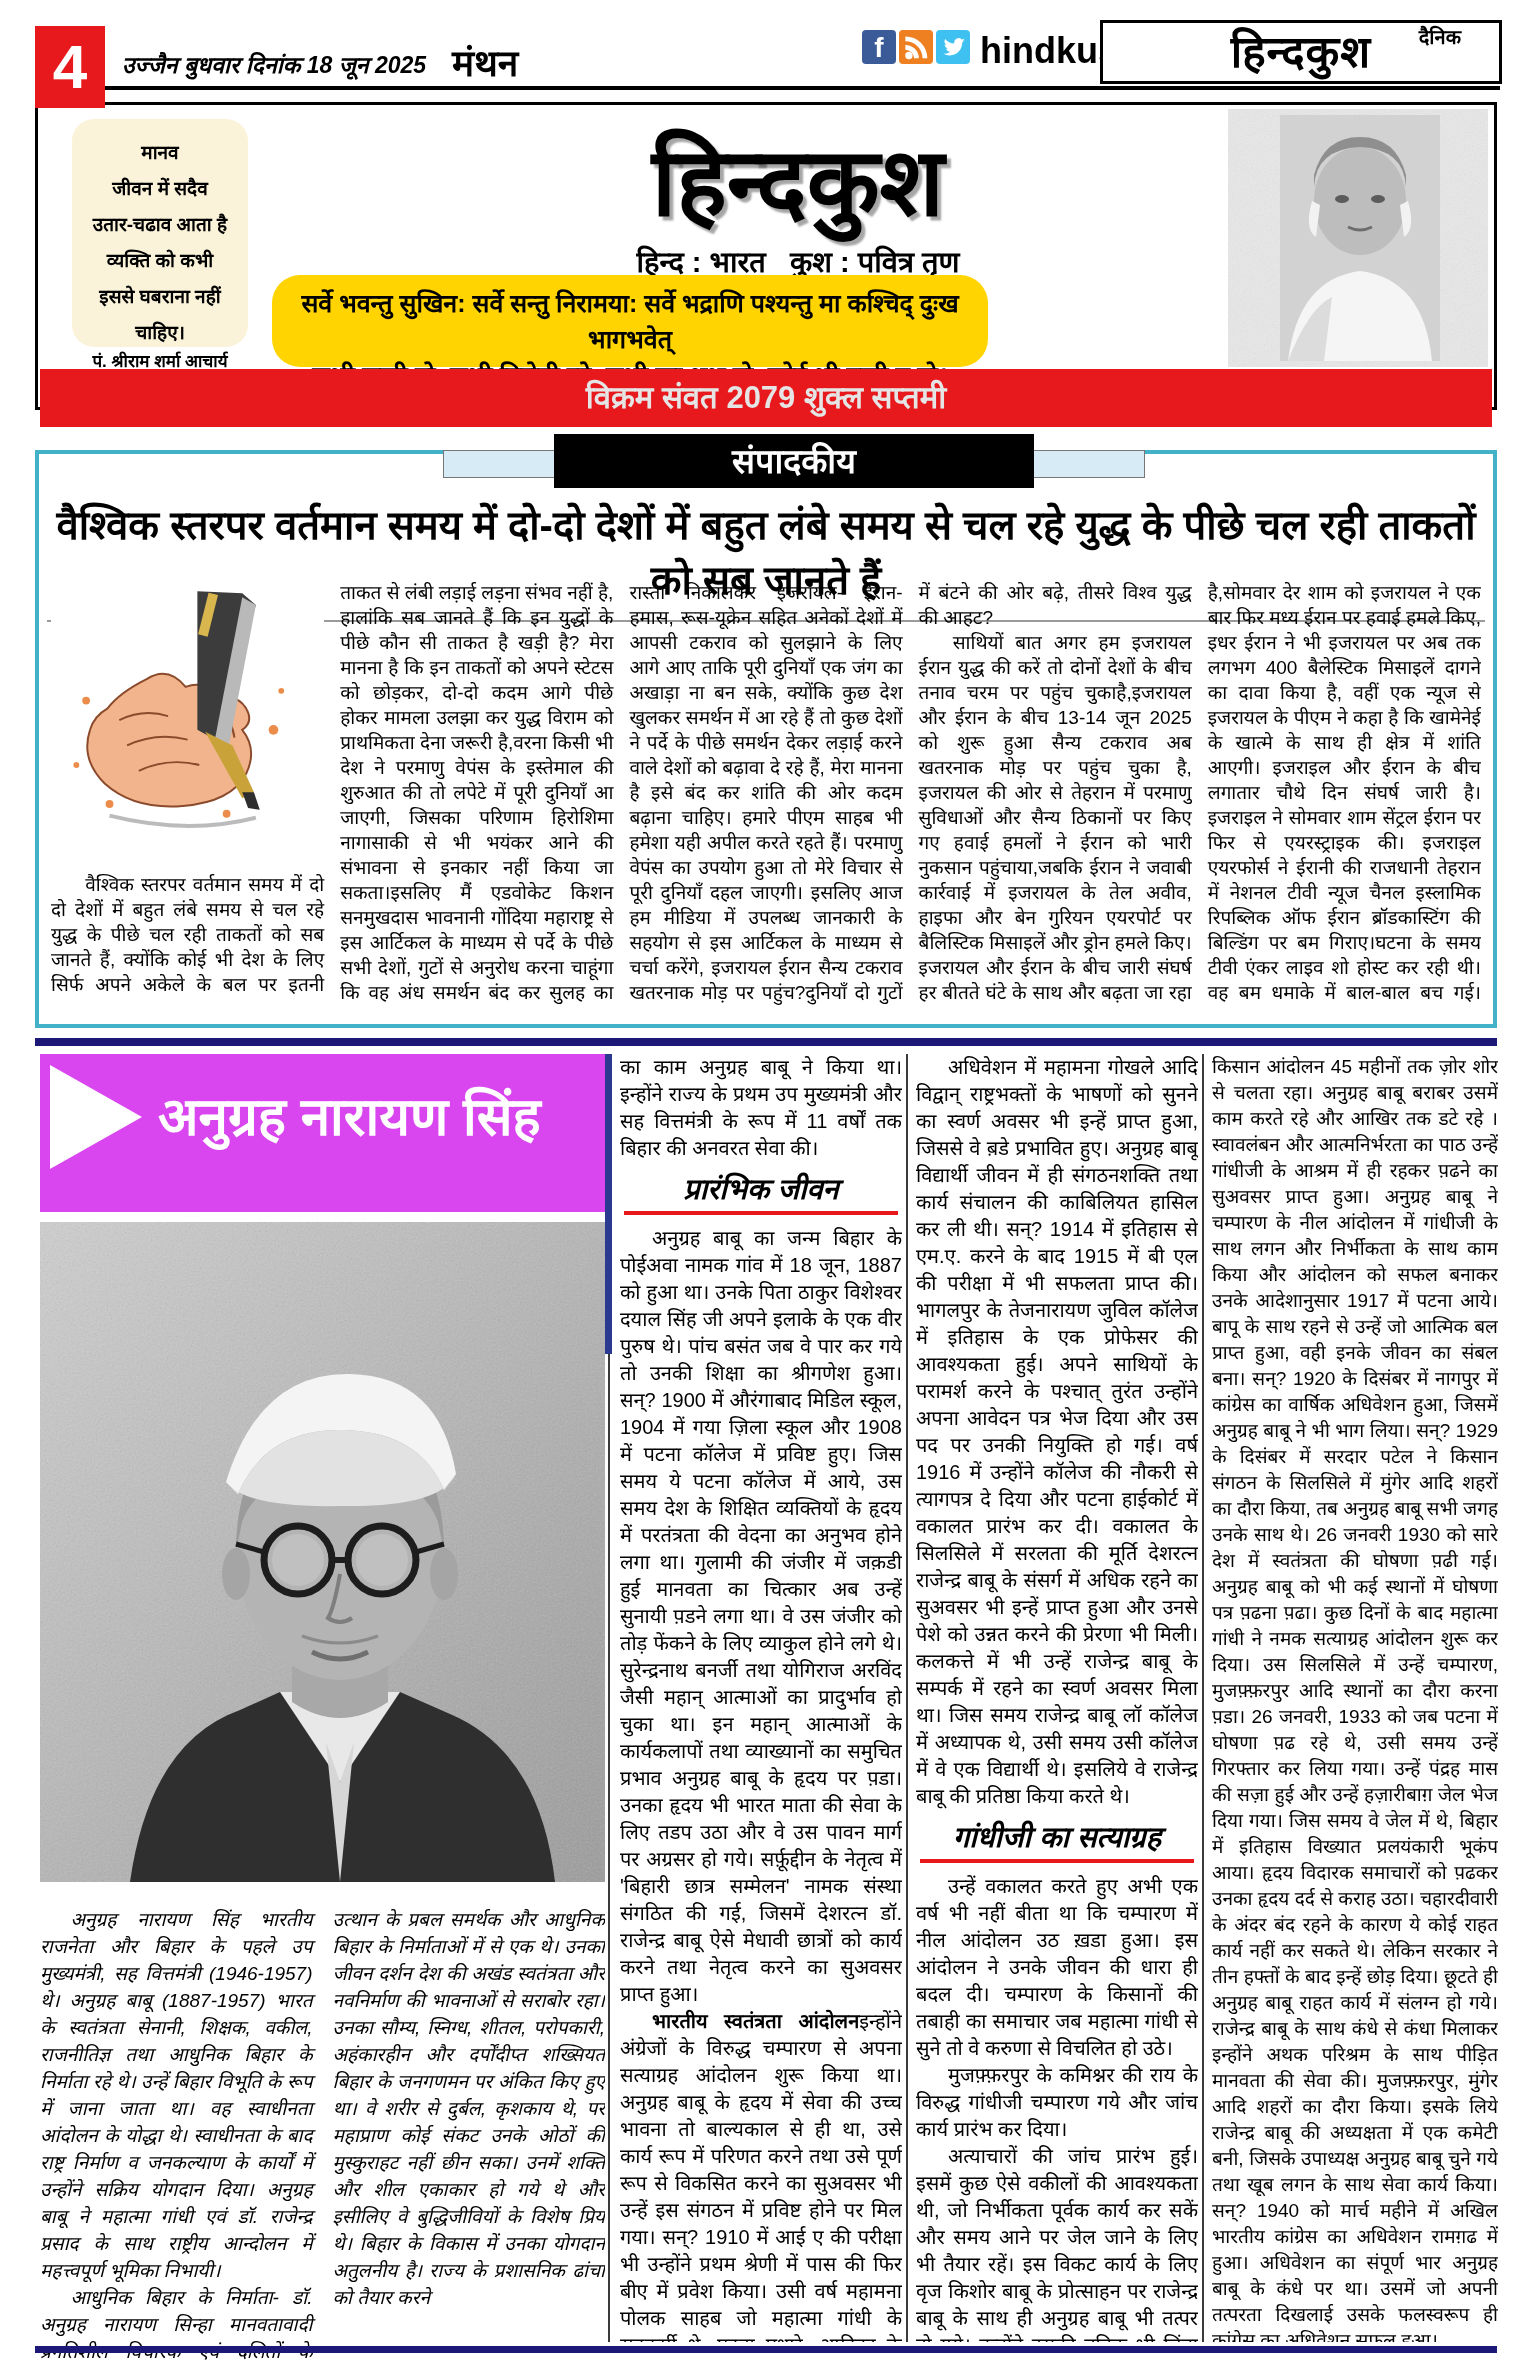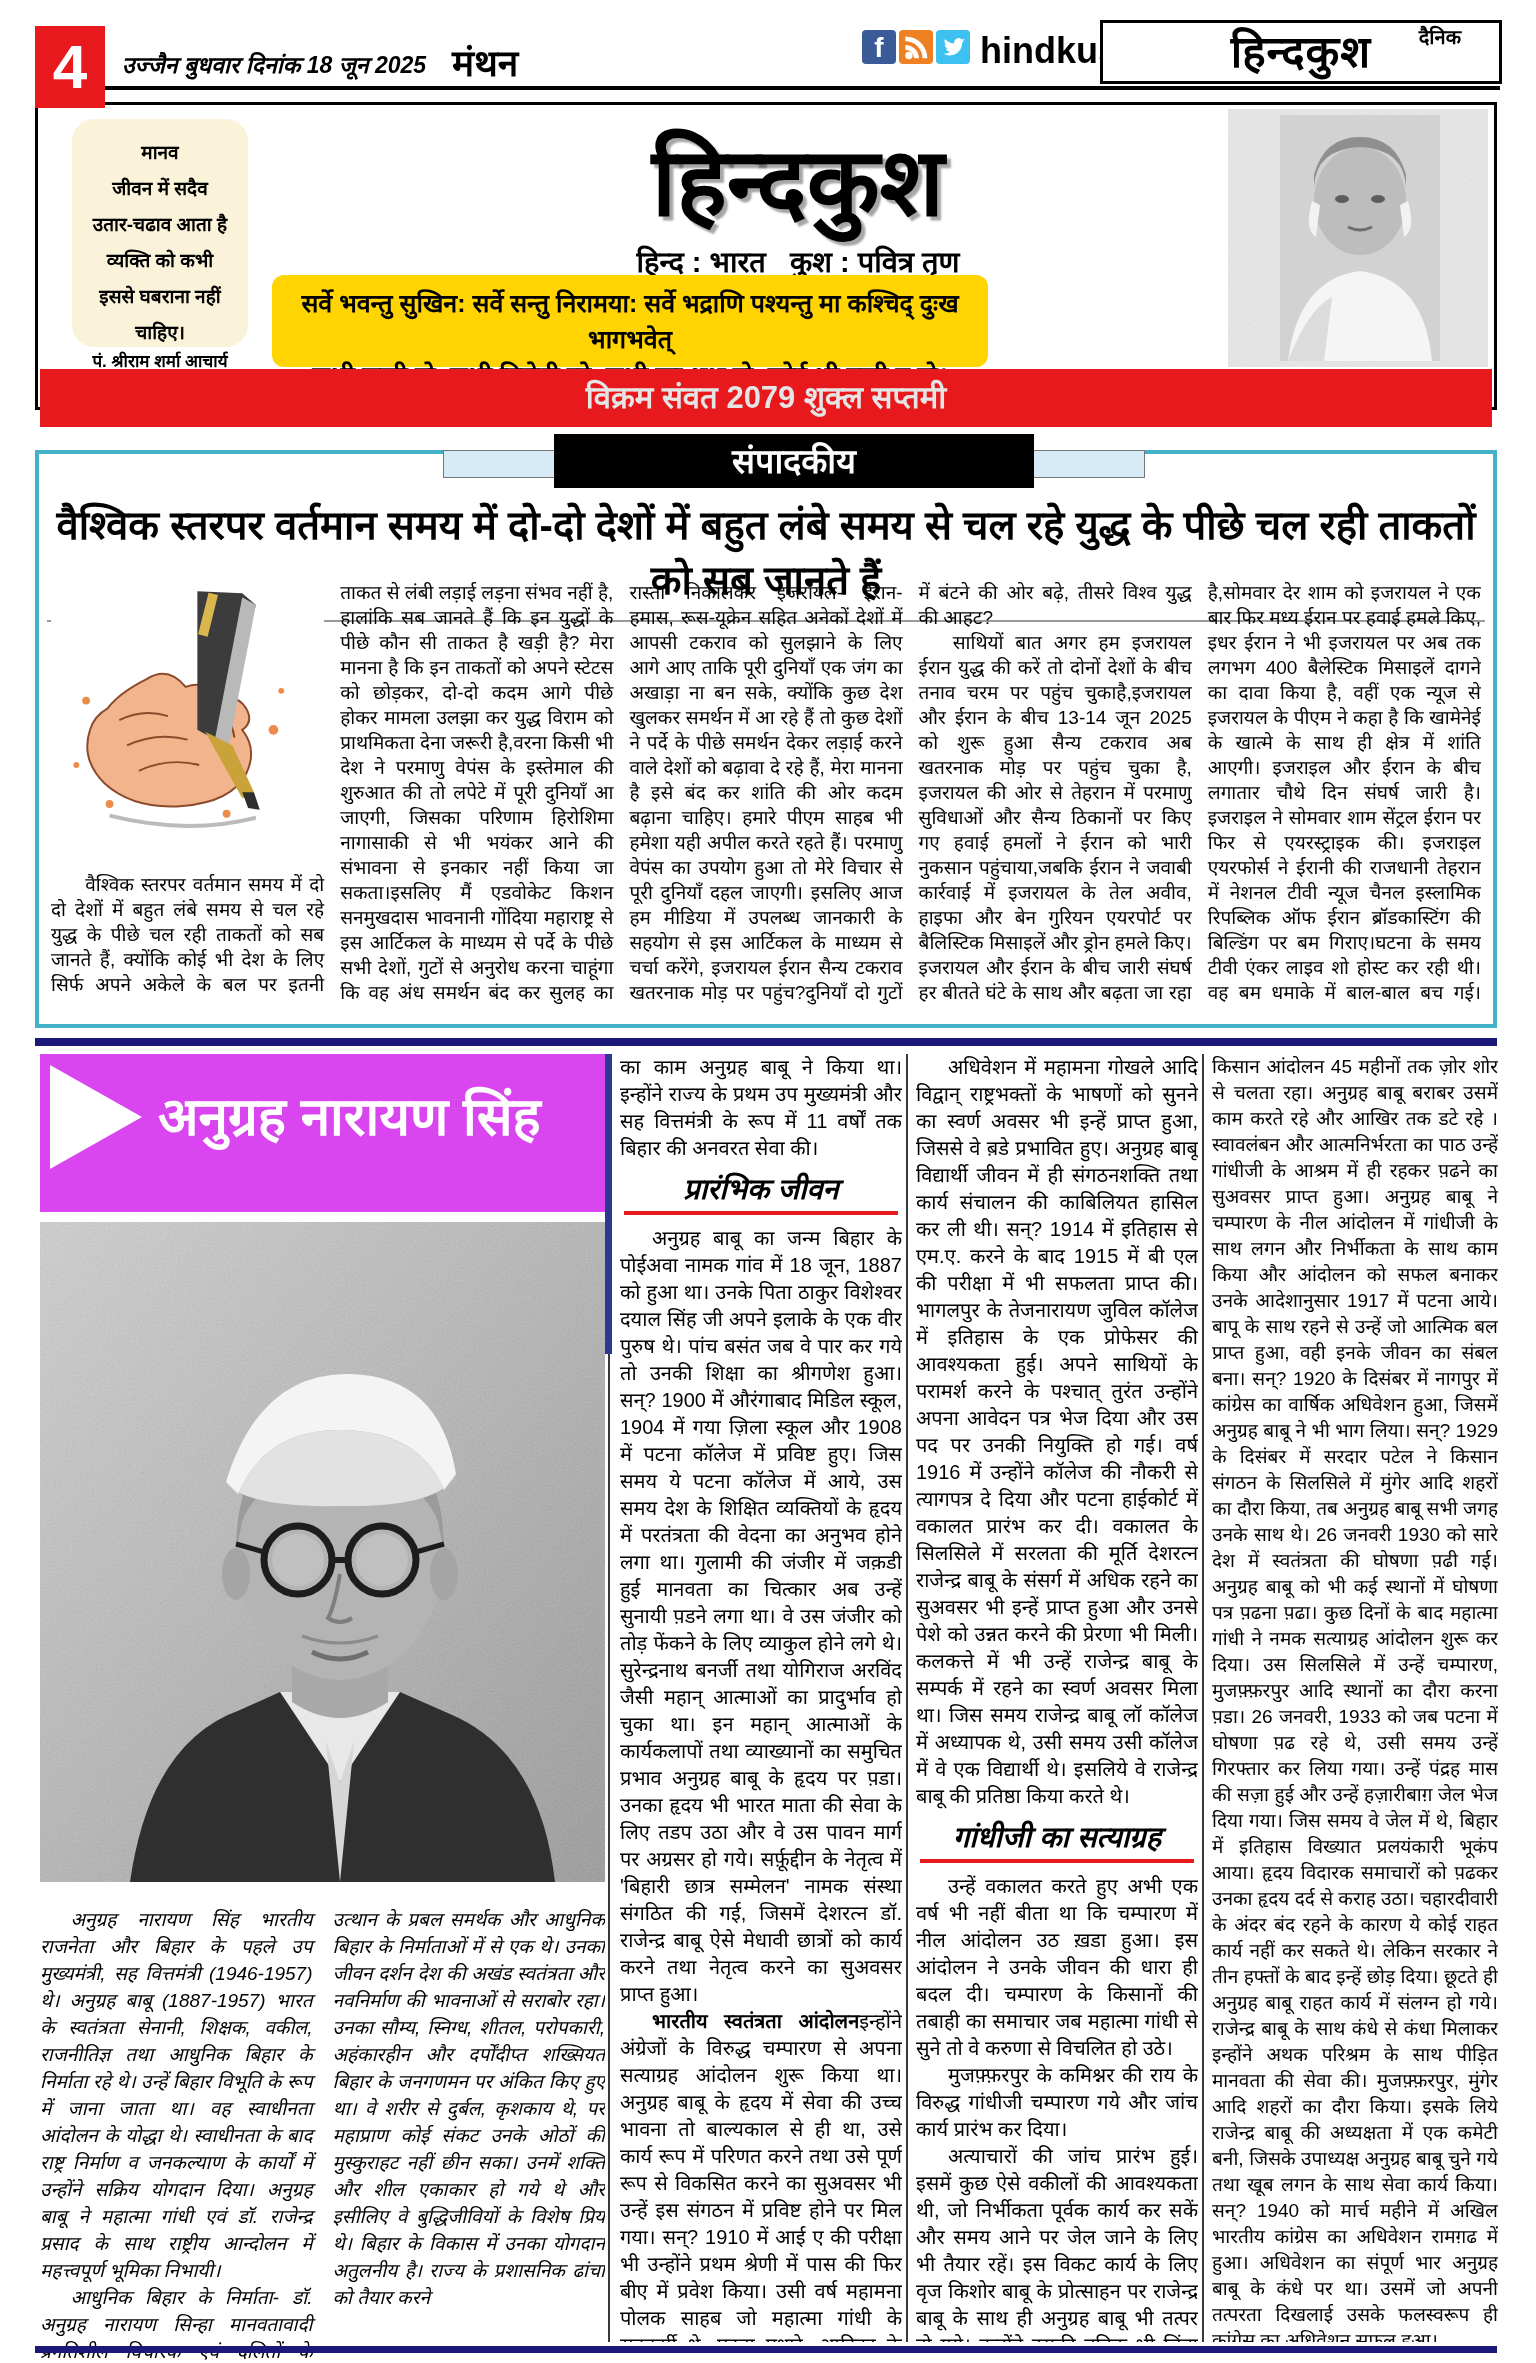--- a/index.html
+++ b/index.html
@@ -21,21 +21,21 @@
   #logo-box .small{position:absolute;top:0px;right:34px;font-size:20px;font-weight:bold;background:#fff;padding:0 4px;}
   
   #masthead{position:absolute;left:35px;top:102px;width:1462px;height:308px;border:3px solid #000;box-sizing:border-box;}
   #quote-box{position:absolute;left:34px;top:14px;width:176px;height:228px;background:#faf3da;border-radius:22px;
              text-align:center;font-size:19px;font-weight:bold;padding-top:16px;box-sizing:border-box;}
   #quote-box div{line-height:36px;}
   #quote-attr{position:absolute;left:14px;top:244px;width:216px;text-align:center;font-size:17px;font-weight:bold;}
   #mast-logo{position:absolute;left:500px;top:22px;width:520px;text-align:center;font-size:95px;font-weight:900;
              text-shadow:4px 4px 2px rgba(0,0,0,.35);line-height:110px;}
   #mast-tagline{position:absolute;left:500px;top:136px;width:520px;text-align:center;font-size:29px;font-weight:bold;white-space:pre;}
-  #shloka-box{position:absolute;left:234px;top:170px;width:716px;height:92px;background:#ffd400;border-radius:12px;
+  #shloka-box{position:absolute;left:234px;top:170px;width:716px;height:92px;background:#ffd400;border-radius:28px;
               text-align:center;font-weight:bold;box-sizing:border-box;padding-top:10px;}
   #shloka-box .l1{font-size:25px;line-height:36px;}
   #shloka-box .l2{font-size:26px;line-height:38px;}
   #acharya{position:absolute;right:6px;top:4px;width:260px;height:258px;background:#ddd;}
   #calendar-bar{position:absolute;left:2px;right:2px;top:264px;height:58px;background:#e8191c;color:#e5e5e5;
                 text-align:center;font-size:31px;font-weight:bold;line-height:58px;}
   
   #editorial{position:absolute;left:35px;top:450px;width:1462px;height:578px;border:4px solid #43b1c8;box-sizing:border-box;}
   #ed-tab{position:absolute;left:515px;top:-20px;width:480px;height:54px;background:#000;color:#fff;
           text-align:center;font-size:34px;font-weight:bold;line-height:54px;z-index:2;}

